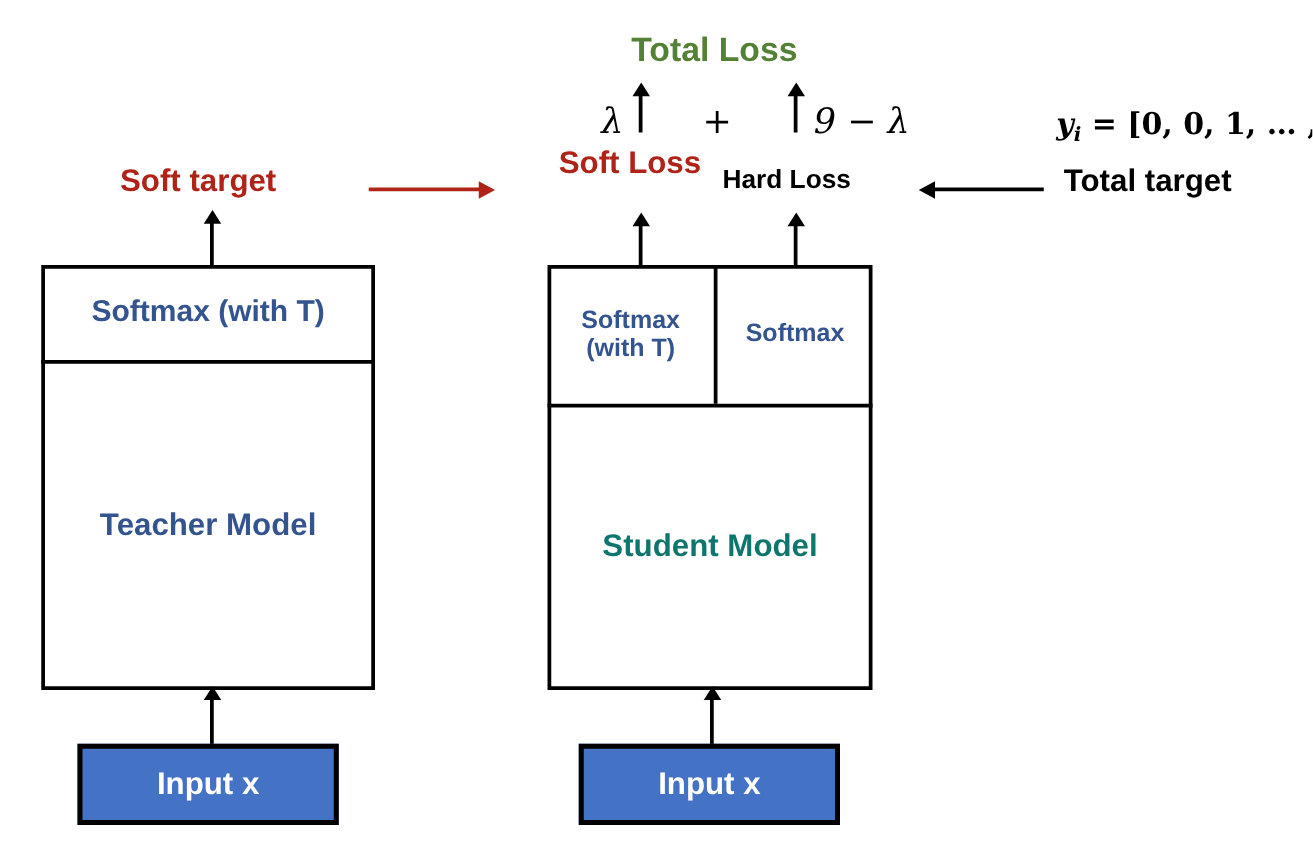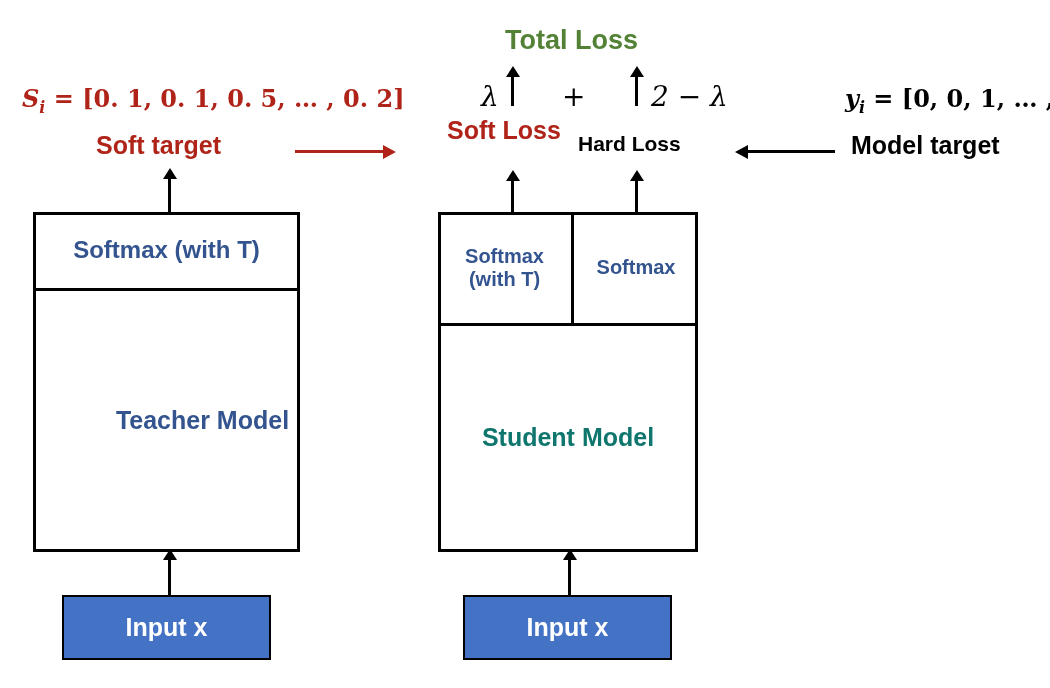--- a/index.html
+++ b/index.html
@@ -75,21 +75,21 @@
     font-weight: bold;
     color: #33548E;
     white-space: pre-line;
   }
 
   
   .input-box {
     position: absolute;
     box-sizing: border-box;
     background: #4472C4;
-    border: 2px solid #000000;
+    border: 4px solid #000000;
     display: flex;
     align-items: center;
     justify-content: center;
     color: #ffffff;
     font-weight: bold;
     font-size: 25px;
   }
 
   
   .v-arrow {
@@ -137,35 +137,31 @@
 <body>
 
 <div id="canvas">
 
   <div class="lbl t-green" style="left:505px; top:25px; font-size:27px;">Total Loss</div>
 
   <div class="math-plain" style="left:481px; top:80px; font-size:28px;">λ</div>
 
   <div class="math-plain" style="left:562px; top:80px; font-size:28px; font-style:normal;">+</div>
 
-  <div class="math-plain" style="left:651px; top:80px; font-size:28px;">2 − λ</div>
+  <div class="math-plain" style="left:651px; top:80px; font-size:28px;">9 − λ</div>
 
   <div class="v-arrow" style="left:511px; top:66px; height:40px;">
     <div class="head"></div>
     <div class="shaft" style="top:9px; height:31px;"></div>
   </div>
   <div class="v-arrow" style="left:635px; top:66px; height:40px;">
     <div class="head"></div>
     <div class="shaft" style="top:9px; height:31px;"></div>
   </div>
 
-  <div class="math t-red" style="left:22px; top:84px; font-size:24px;">
-    <span>S</span><span class="sub">i</span>
-    <span class="upright">= [0. 1, 0. 1, 0. 5, … , 0. 2]</span>
-  </div>
 
   <div class="lbl t-red" style="left:96px; top:131px; font-size:25px;">Soft target</div>
 
   <div class="h-arrow" style="left:295px; top:150px; width:100px;">
     <div class="shaft" style="left:0; width:90px; background:#B02318;"></div>
     <div class="head-r" style="left:88px; border-left:13px solid #B02318;"></div>
   </div>
 
   <div class="lbl t-red" style="left:447px; top:116px; font-size:25px;">Soft Loss</div>
 
@@ -174,34 +170,34 @@
   <div class="h-arrow" style="left:735px; top:150px; width:100px;">
     <div class="head-l" style="left:0; border-right:13px solid #000;"></div>
     <div class="shaft" style="left:11px; width:89px; background:#000;"></div>
   </div>
 
   <div class="math t-black" style="left:845px; top:84px; font-size:24px;">
     <span>y</span><span class="sub">i</span>
     <span class="upright">= [0, 0, 1, … , 0]</span>
   </div>
 
-  <div class="lbl t-black" style="left:851px; top:131px; font-size:25px;">Model target</div>
+  <div class="lbl t-black" style="left:851px; top:131px; font-size:25px;">Total target</div>
 
   <div class="v-arrow" style="left:168px; top:168px; height:46px;">
     <div class="head"></div>
     <div class="shaft" style="top:9px; height:37px;"></div>
   </div>
 
   <div class="model-box" style="left:33px; top:212px; width:267px; height:340px;"></div>
 
   <div class="band-divider" style="left:33px; top:288px; width:267px;"></div>
 
   <div class="band-label" style="left:33px; top:212px; width:267px; height:76px; font-size:24px;">Softmax (with T)</div>
 
-  <div class="band-label" style="left:33px; top:288px; width:267px; height:264px; font-size:25px;padding-left:36px;">Teacher Model</div>
+  <div class="band-label" style="left:33px; top:288px; width:267px; height:264px; font-size:25px;">Teacher Model</div>
 
   <div class="v-arrow" style="left:168px; top:549px; height:48px;">
     <div class="head"></div>
     <div class="shaft" style="top:9px; height:39px;"></div>
   </div>
 
   <div class="input-box" style="left:62px; top:595px; width:209px; height:65px;">Input x</div>
 
   <div class="v-arrow" style="left:511px; top:170px; height:44px;">
     <div class="head"></div>

